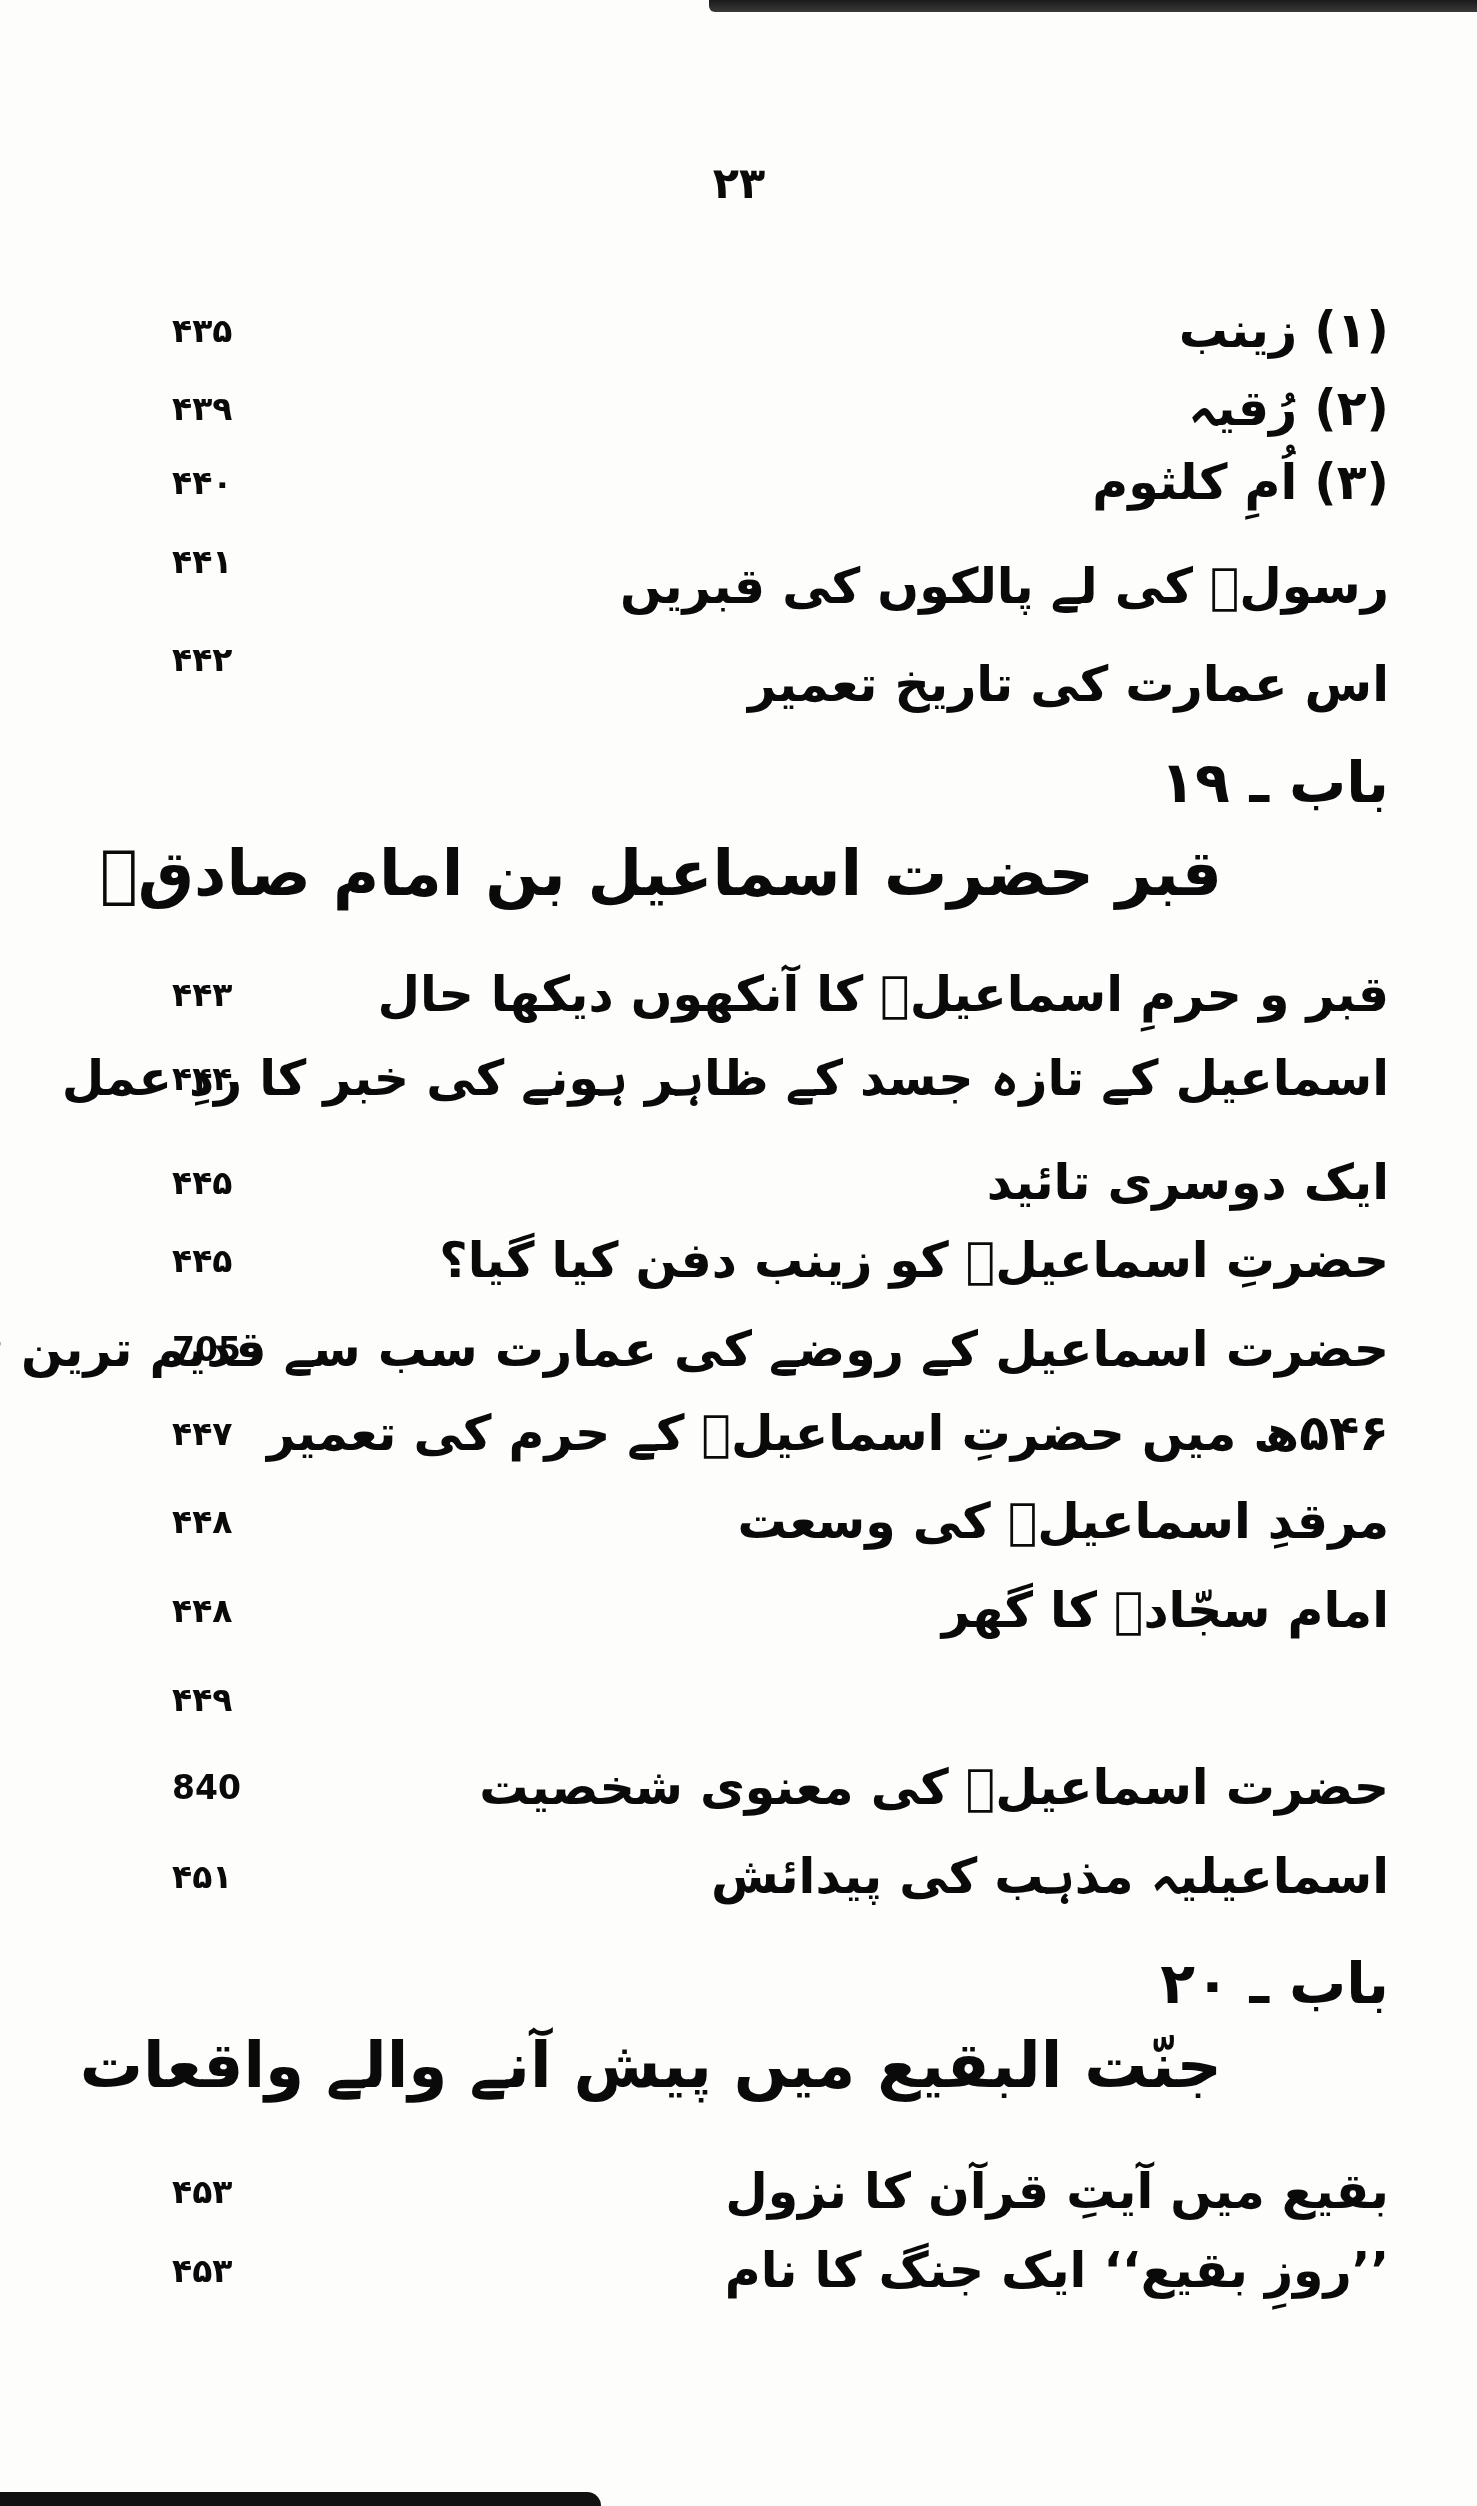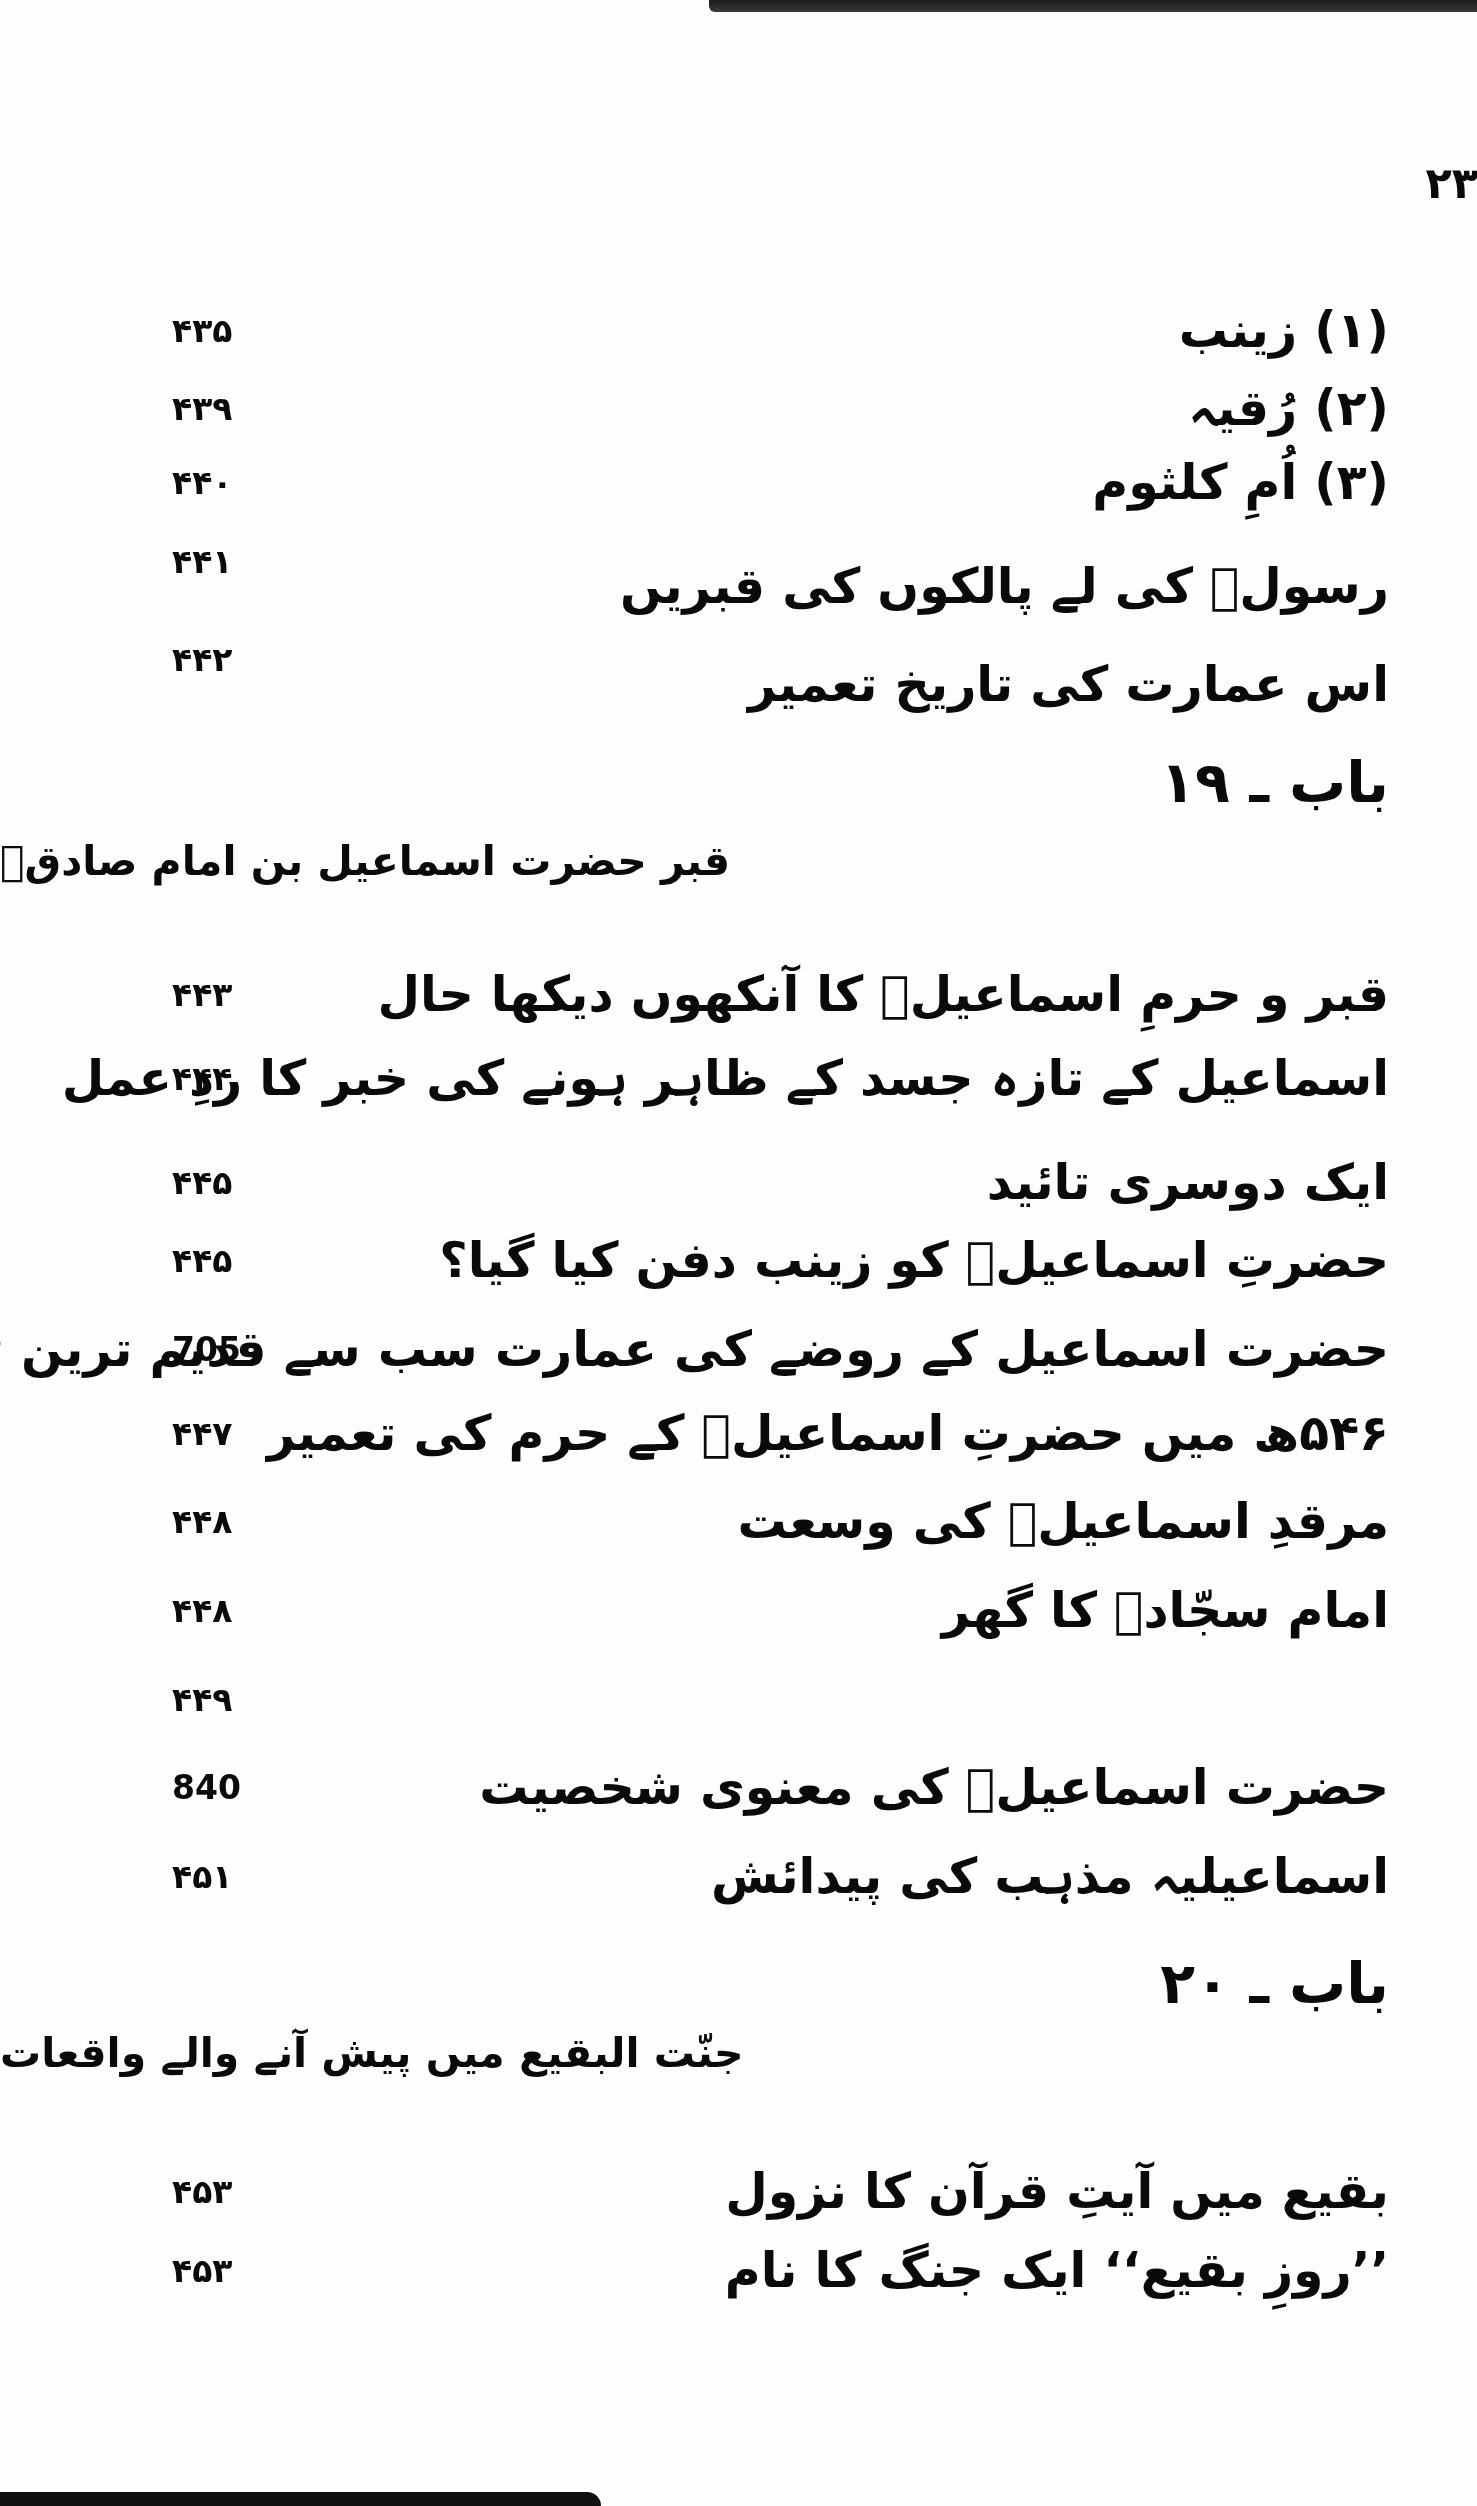--- a/index.html
+++ b/index.html
@@ -2,30 +2,30 @@
 <html><head>
 <meta charset="utf-8">
 <style>
   html,body{margin:0;padding:0;}
   body{width:1478px;height:2506px;background:#fdfdfb;position:relative;overflow:hidden;
        font-family:"DejaVu Sans",sans-serif;color:#0a0a0a;}
   .topbar{position:absolute;top:0;left:709px;width:768px;height:11.8px;
           background:linear-gradient(to bottom,#1a1a1a,#3a3a3a);border-bottom-left-radius:5.9px;}
   .botbar{position:absolute;bottom:0;left:0;width:601px;height:13.8px;background:#111;
           border-top-right-radius:39px;}
-  .pageno{position:absolute;top:158px;left:0;width:1478px;text-align:right;
+  .pageno{position:absolute;top:158px;left:0;width:1478px;text-align:center;
           font-size:43px;font-weight:bold;}
   .row{position:absolute;left:0;width:1478px;height:69px;}
   .row .txt{position:absolute;right:89px;direction:rtl;font-size:49px;font-weight:bold;
             white-space:nowrap;line-height:69px;}
   .row .num{position:absolute;left:172px;width:118px;direction:rtl;text-align:left;
             font-size:33px;font-weight:bold;line-height:69px;}
   .chap{position:absolute;right:89px;direction:rtl;font-size:57px;font-weight:bold;}
-  .title{position:absolute;left:0;width:1222px;text-align:left;direction:rtl;
-         font-size:41px;font-weight:bold;}
+  .title{position:absolute;left:0;width:1222px;text-align:right;direction:rtl;
+         font-size:63px;font-weight:bold;}
 </style>
 </head>
 <body>
 
 <div class="topbar"></div>
 <div class="botbar"></div>
 
 <div class="pageno">۲۳</div>
 
 <div class="row" style="top:296px">

